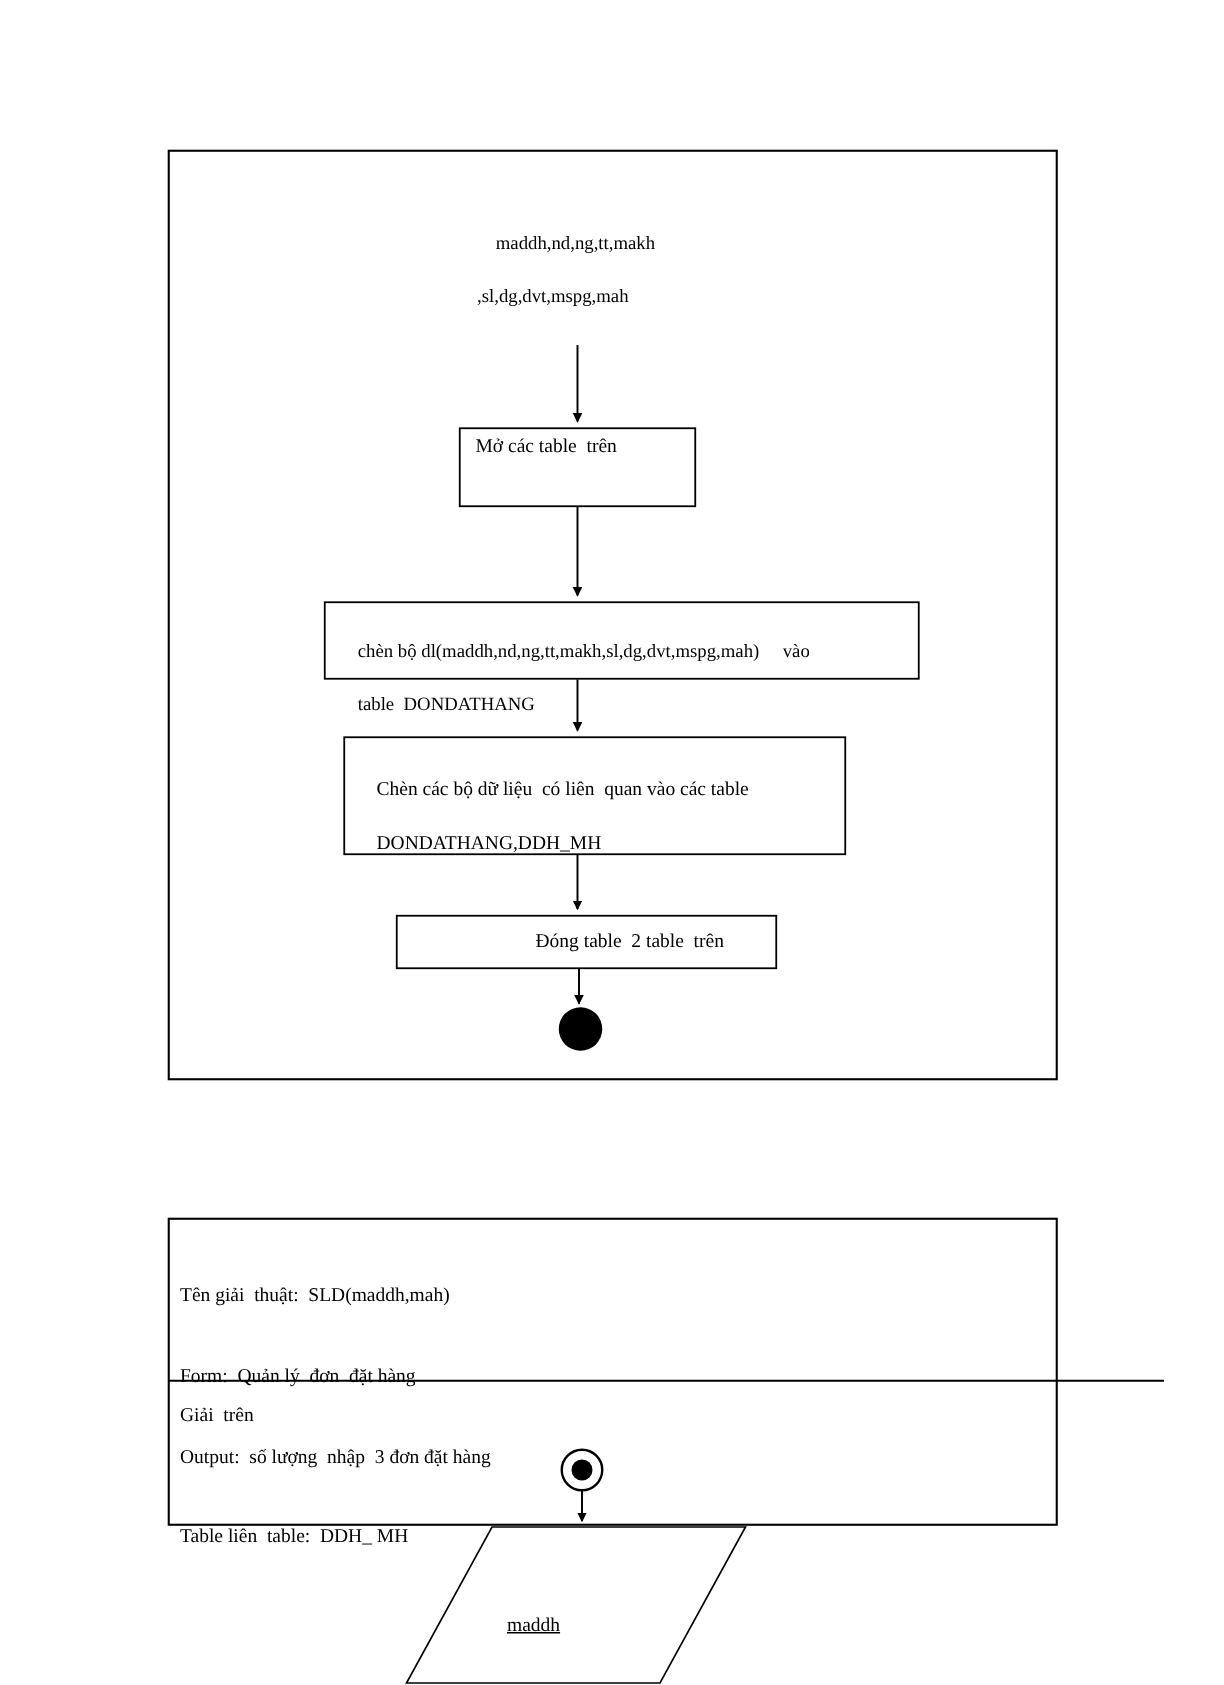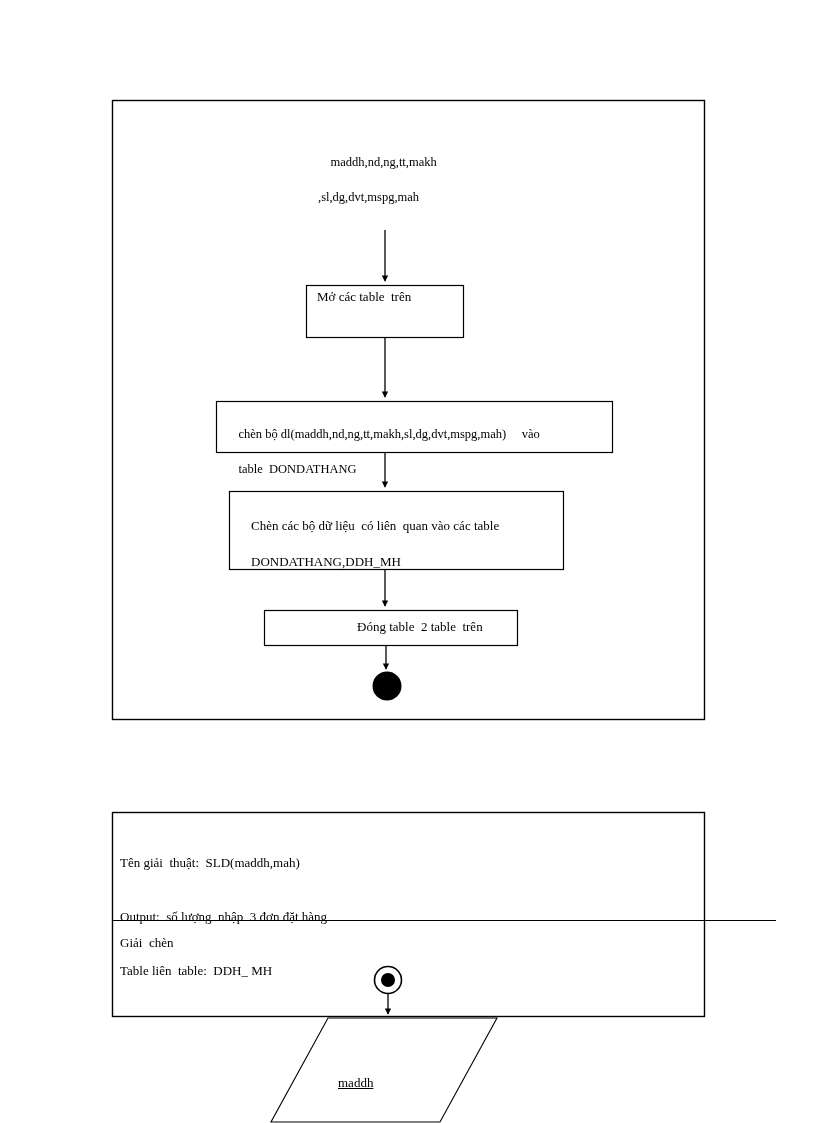--- a/index.html
+++ b/index.html
@@ -148,24 +148,25 @@
 
   <div class="txt" id="node-insert-related-label">
     <span>Chèn các bộ dữ liệu  có liên  quan vào các table</span><br>
     <span>DONDATHANG,DDH_MH</span>
   </div>
 
   <div class="txt" id="node-close-tables-label">Đóng table  2 table  trên</div>
 
   <div class="txt" id="spec-lines">
     <span>Tên giải  thuật:  SLD(maddh,mah)</span>
+    <span>Form:  Quản lý  đơn  đặt hàng</span>
     <span>Output:  số lượng  nhập  3 đơn đặt hàng</span>
     <span>Table liên  table:  DDH_ MH</span>
   </div>
 
-  <div class="txt" id="algo-heading">Giải  chèn</div>
+  <div class="txt" id="algo-heading">Giải  trên</div>
 
   <div class="txt" id="io-node-label">
     <span>maddh</span>
     
   </div>
 
 </div>
 
 </body></html>

